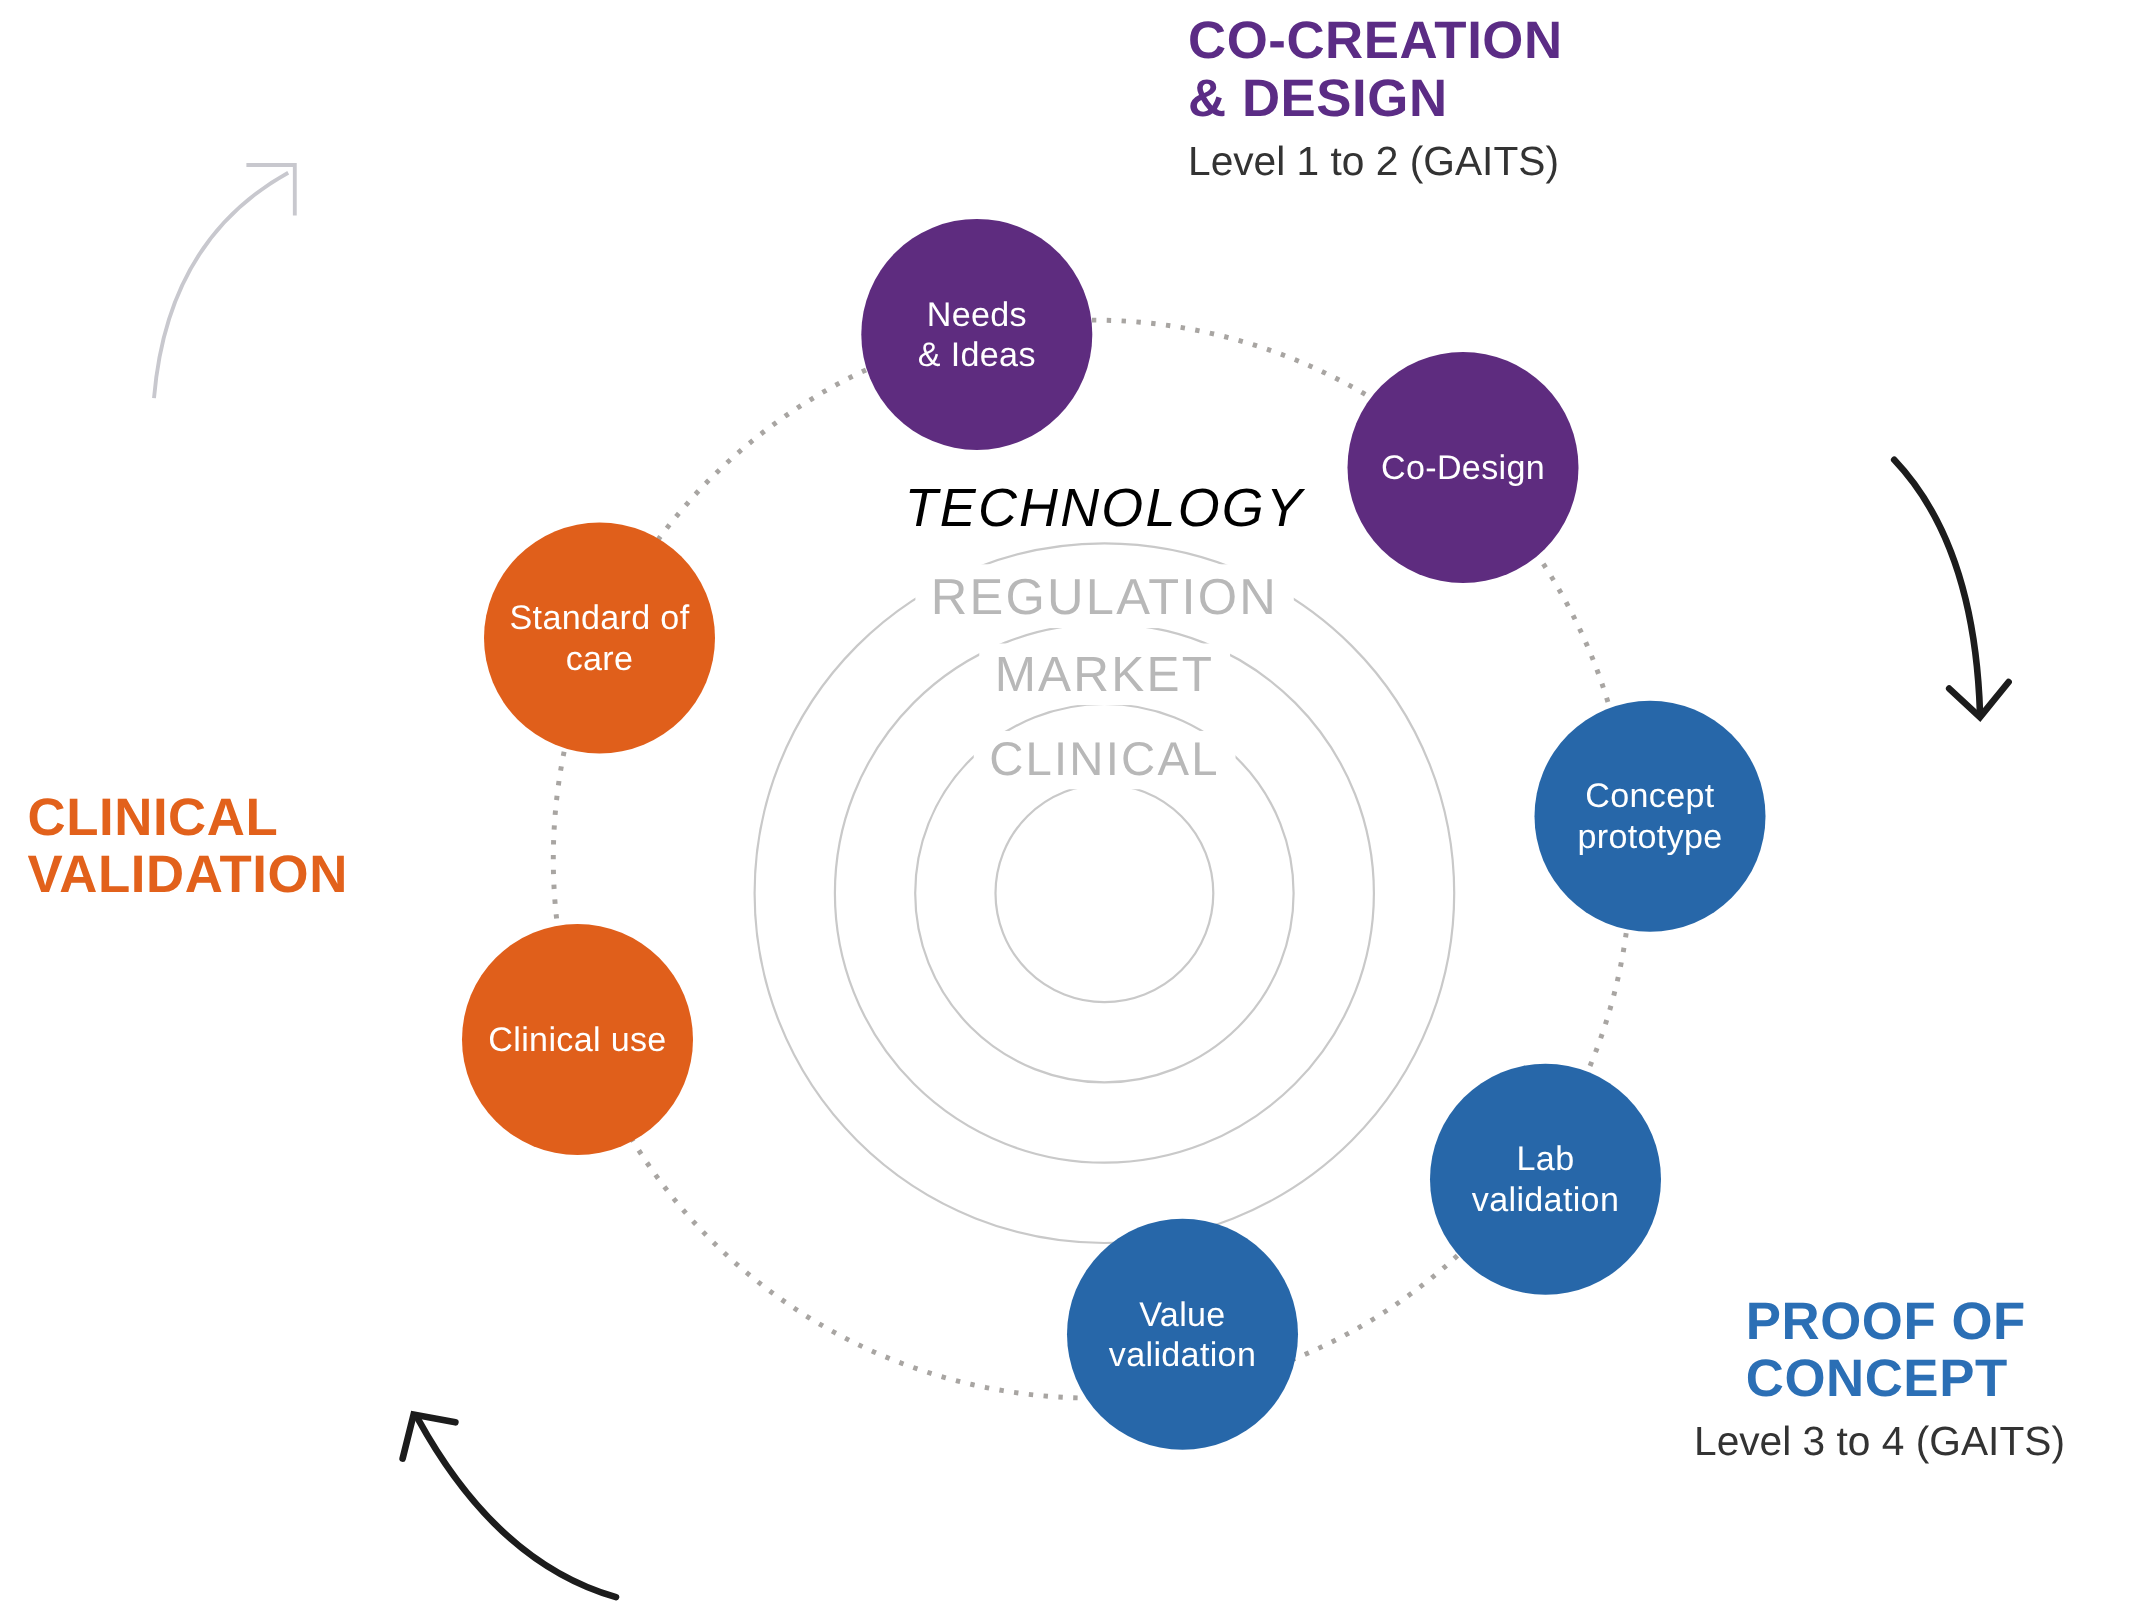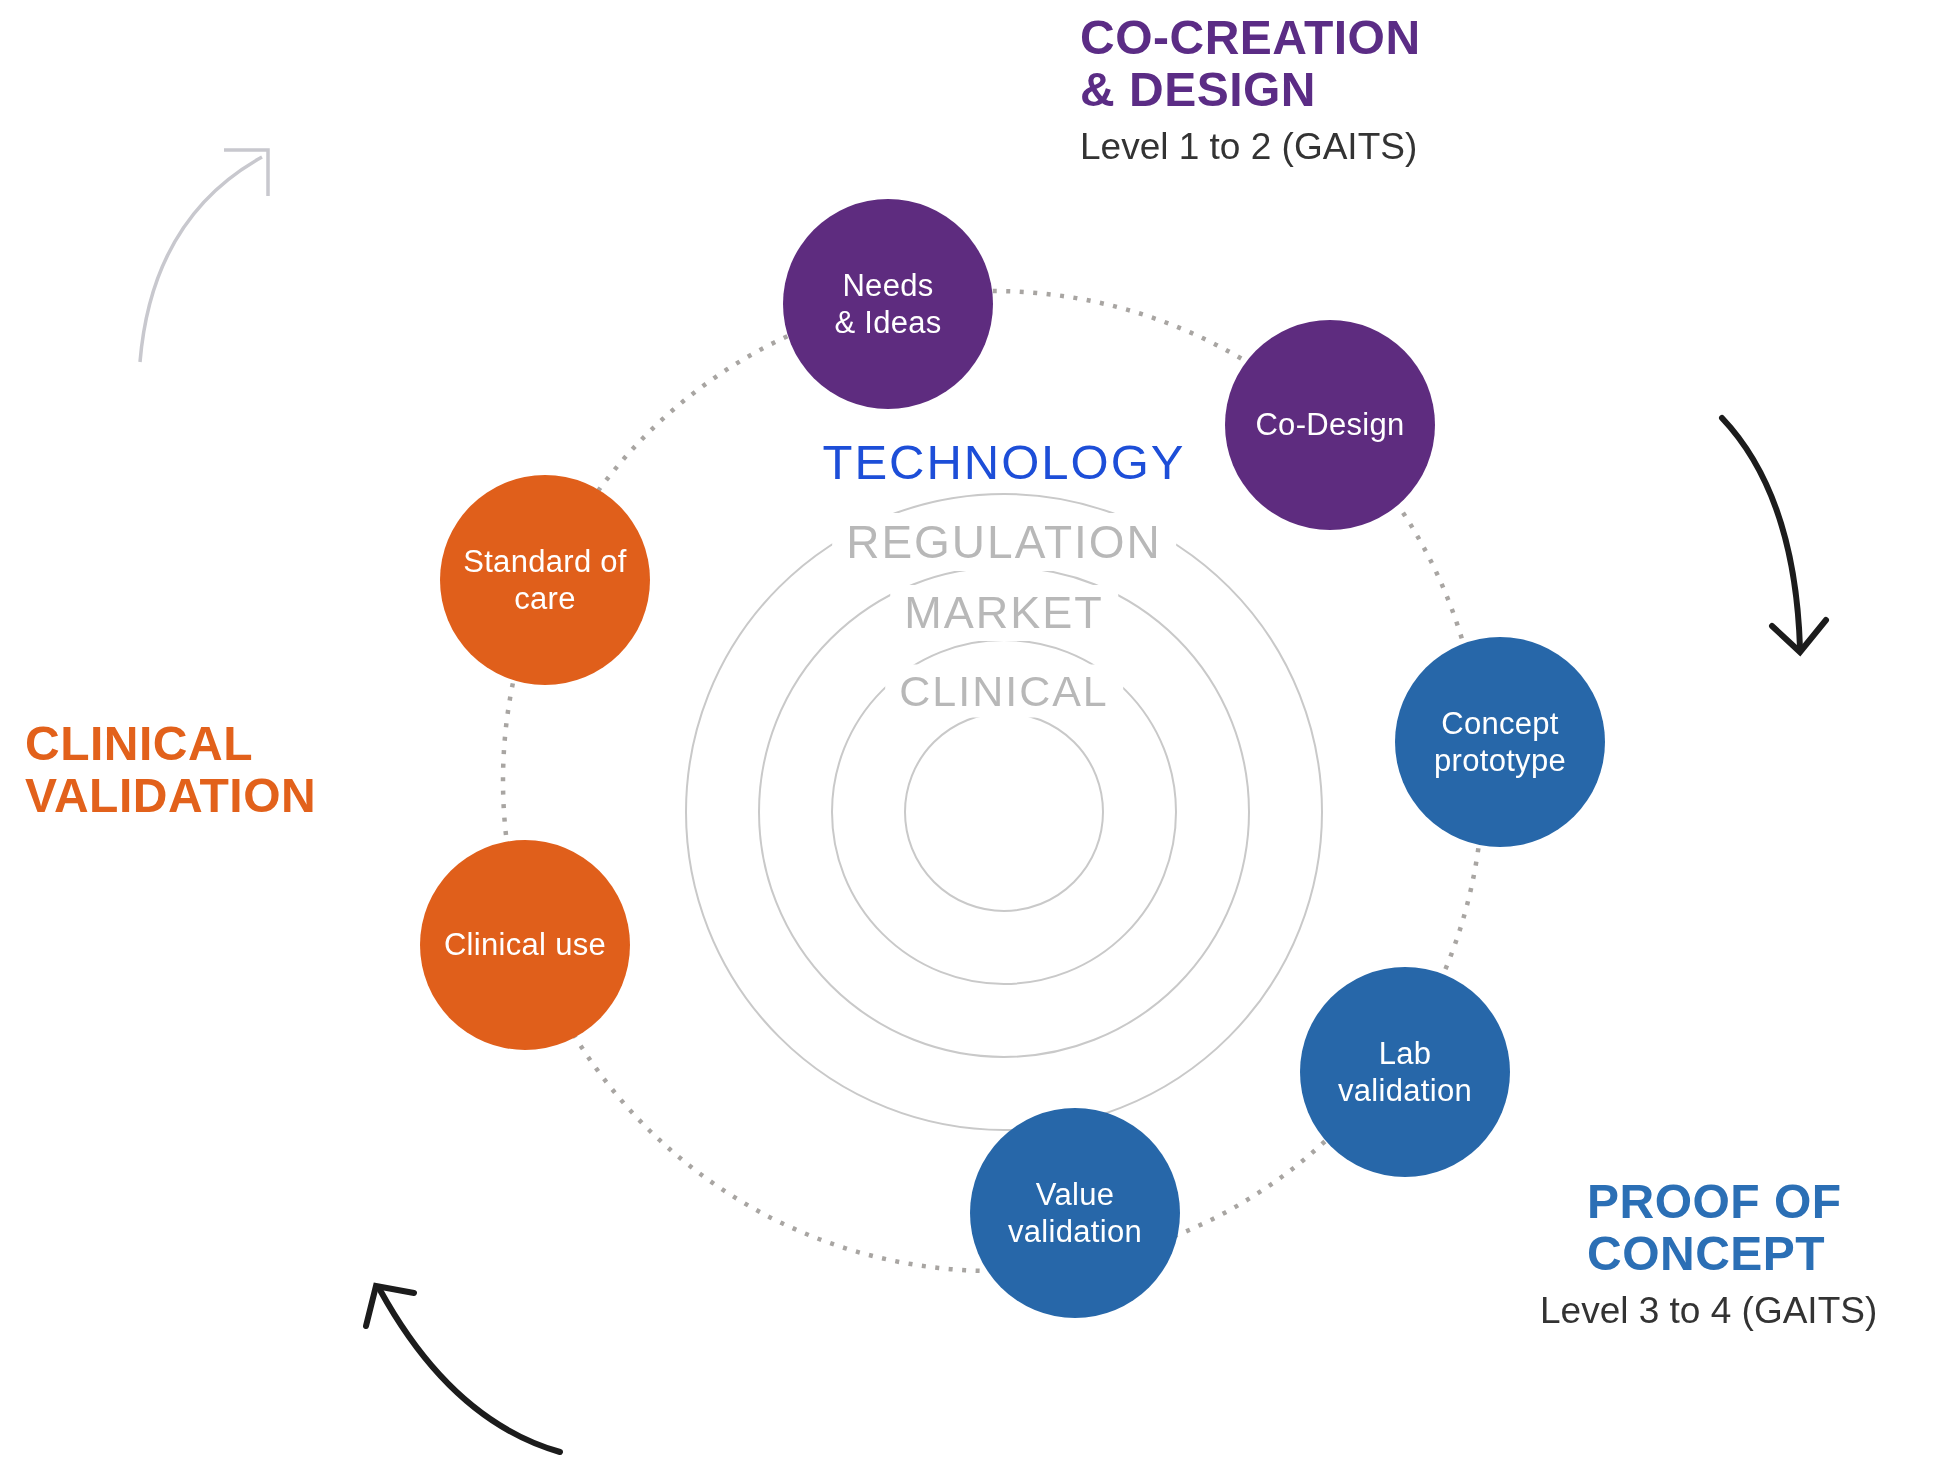--- a/index.html
+++ b/index.html
@@ -106,21 +106,21 @@
       <path d="M 1722 418 Q 1795 495 1800 648"></path>
       <polyline points="1772,626 1800,652 1826,620"></polyline>
     </g>
 
     <g fill="none" stroke-width="6" stroke-linecap="round" style="stroke: rgb(28, 28, 28);">
       <path d="M 560 1452 Q 452 1421 380 1290"></path>
       <polyline points="414,1293 376,1286 366,1326"></polyline>
     </g>
   </svg>
 
-  <div class="ring-label ring-label-technology" style="color: #1d4ed8;">TECHNOLOGY</div>
+  <div class="ring-label ring-label-technology" style="color: #000000; font-style: italic;">TECHNOLOGY</div>
   <div class="ring-label ring-label-regulation" style="color: rgb(184, 184, 184);">REGULATION</div>
   <div class="ring-label ring-label-market" style="color: rgb(184, 184, 184);">MARKET</div>
   <div class="ring-label ring-label-clinical" style="color: rgb(184, 184, 184);">CLINICAL</div>
 
   <div class="node node-needs-ideas" style="background-color: rgb(94, 44, 127);">Needs
 &amp; Ideas</div>
   <div class="node node-co-design" style="background-color: rgb(94, 44, 127);">Co-Design</div>
   <div class="node node-concept-prototype" style="background-color: rgb(39, 103, 169);">Concept
 prototype</div>
   <div class="node node-lab-validation" style="background-color: rgb(39, 103, 169);">Lab

